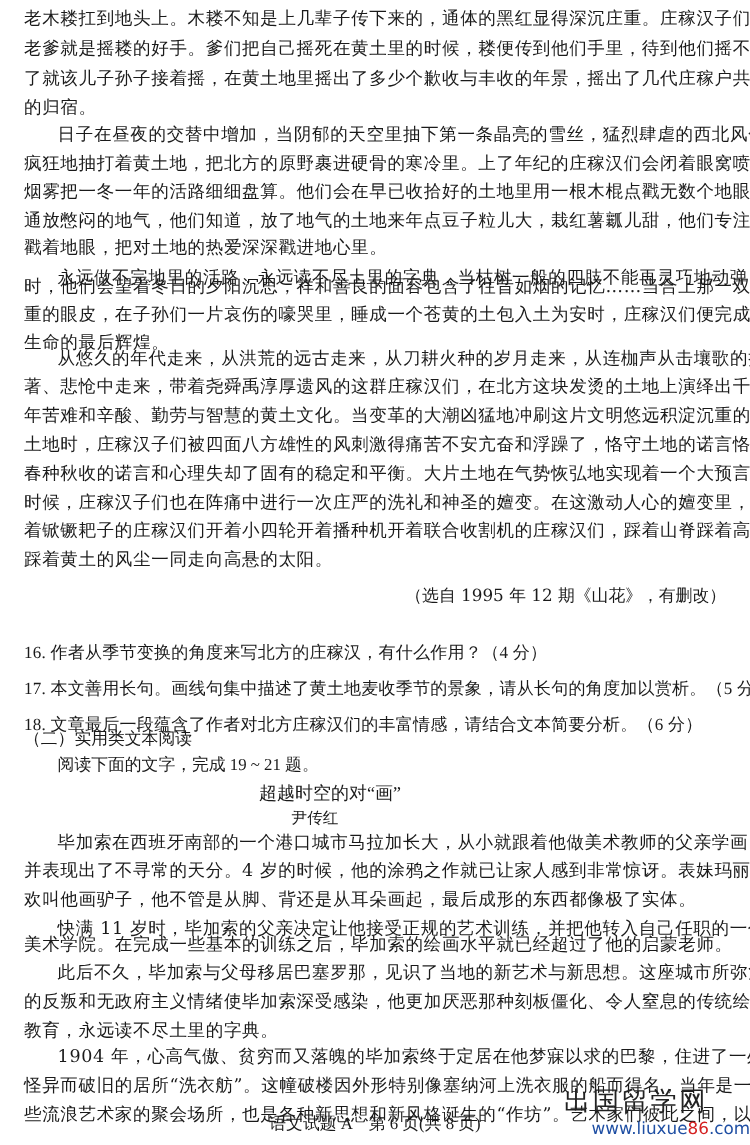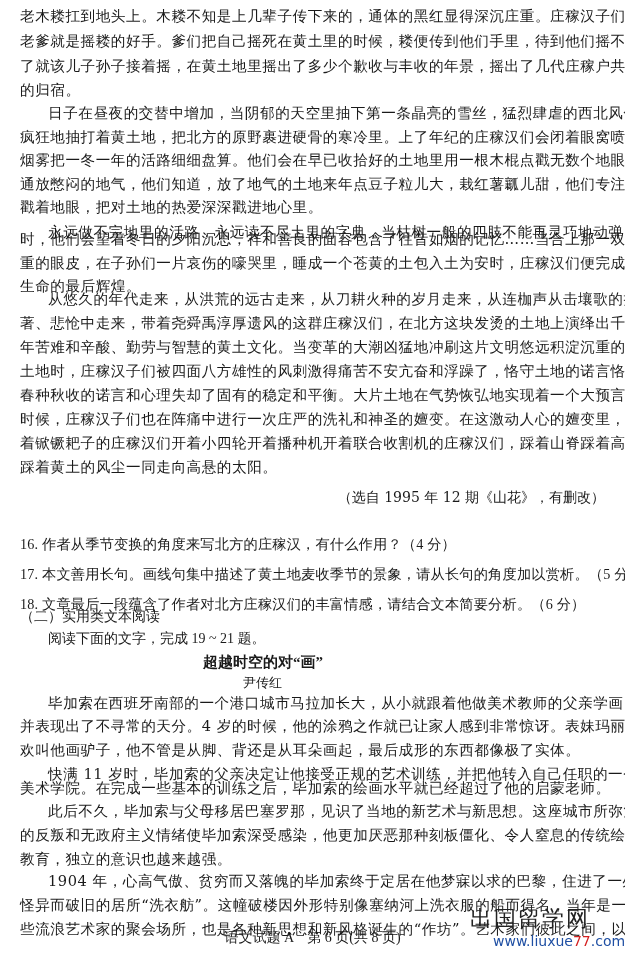--- a/index.html
+++ b/index.html
@@ -9,21 +9,21 @@
   }
   .line {
     position:absolute; left:20px; width:590px; font-size:14.6px; line-height:20px;
     white-space:nowrap; letter-spacing:0.55px; text-align:justify;
   }
   .indent { left:48px; width:562px; }
   .source { position:absolute; right:20px; font-size:14px; line-height:20px; white-space:nowrap; }
   .q { position:absolute; left:20px; font-size:14.2px; line-height:20px; white-space:nowrap; letter-spacing:0.2px; font-family:"Liberation Serif", "DejaVu Serif", serif;margin-top:13px; }
   .sect { position:absolute; left:20px; font-size:14px; line-height:20px; white-space:nowrap; font-family:Liberation Serif, serif; }
   .instr { position:absolute; left:48px; font-size:14px; line-height:20px; white-space:nowrap; font-family:"Liberation Serif", "DejaVu Serif", serif; }
-  .title { position:absolute; left:0; width:526px; text-align:center; font-size:15px; font-weight:bold; line-height:20px; font-family:"Liberation Serif", "DejaVu Serif", serif; }
+  .title { position:absolute; left:12px; width:526px; text-align:center; font-size:15px; font-weight:normal; line-height:20px; font-family:"Liberation Serif", "DejaVu Serif", serif; }
   .author { position:absolute; left:0; width:525px; text-align:center; font-size:13px; line-height:18px; }
   .footer { position:absolute; left:0; width:625px; text-align:center; font-size:14px; line-height:20px; font-family:"Liberation Serif", "DejaVu Serif", serif; }
   .wm-cn { position:absolute; left:470px; top:906px; font-family:"DejaVu Sans", sans-serif; font-size:22px; color:#222; letter-spacing:2px; line-height:26px; }
   .wm-url { position:absolute; left:493px; top:932px; font-family:"DejaVu Sans", sans-serif; font-size:14px; color:#1f4fa3; line-height:18px; }
   .wm-url .red { color:#d42020; }
 </style>
 </head>
 <body>
 
 <div>
@@ -74,28 +74,28 @@
     <div class="title" style="top:652px">超越时空的对“画”</div>
     <div class="author" style="top:674px">尹传红</div>
 
     <div class="line indent" style="top:693px">毕加索在西班牙南部的一个港口城市马拉加长大，从小就跟着他做美术教师的父亲学画，</div>
     <div class="line" style="top:716px">并表现出了不寻常的天分。4 岁的时候，他的涂鸦之作就已让家人感到非常惊讶。表妹玛丽喜</div>
     <div class="line" style="top:740px">欢叫他画驴子，他不管是从脚、背还是从耳朵画起，最后成形的东西都像极了实体。</div>
     <div class="line indent" style="top:764px">快满 11 岁时，毕加索的父亲决定让他接受正规的艺术训练，并把他转入自己任职的一个</div>
     <div class="line" style="top:778px">美术学院。在完成一些基本的训练之后，毕加索的绘画水平就已经超过了他的启蒙老师。</div>
     <div class="line indent" style="top:801px">此后不久，毕加索与父母移居巴塞罗那，见识了当地的新艺术与新思想。这座城市所弥漫</div>
     <div class="line" style="top:825px">的反叛和无政府主义情绪使毕加索深受感染，他更加厌恶那种刻板僵化、令人窒息的传统绘画</div>
-    <div class="line" style="top:849px">教育，独立的意识也越来越强。</div>
+    <div class="line" style="top:849px">教育，永远读不尽土里的字典。</div>
     <div class="line indent" style="top:871px">1904 年，心高气傲、贫穷而又落魄的毕加索终于定居在他梦寐以求的巴黎，住进了一处</div>
     <div class="line" style="top:895px">怪异而破旧的居所“洗衣舫”。这幢破楼因外形特别像塞纳河上洗衣服的船而得名，当年是一</div>
     <div class="line" style="top:919px">些流浪艺术家的聚会场所，也是各种新思想和新风格诞生的“作坊”。艺术家们彼此之间，以</div>
   </div>
 
   <div class="footer" style="top:928px">语文试题 A　第 6 页(共 8 页)</div>
 
   <div>
     <div class="wm-cn">出国留学网</div>
     <div class="wm-url">
-      <span>www.liuxue</span><span class="red">77</span><span>.com</span>
+      <span>www.liuxue</span><span class="red">86</span><span>.com</span>
     </div>
   </div>
 
 </div>
 
 </body></html>

